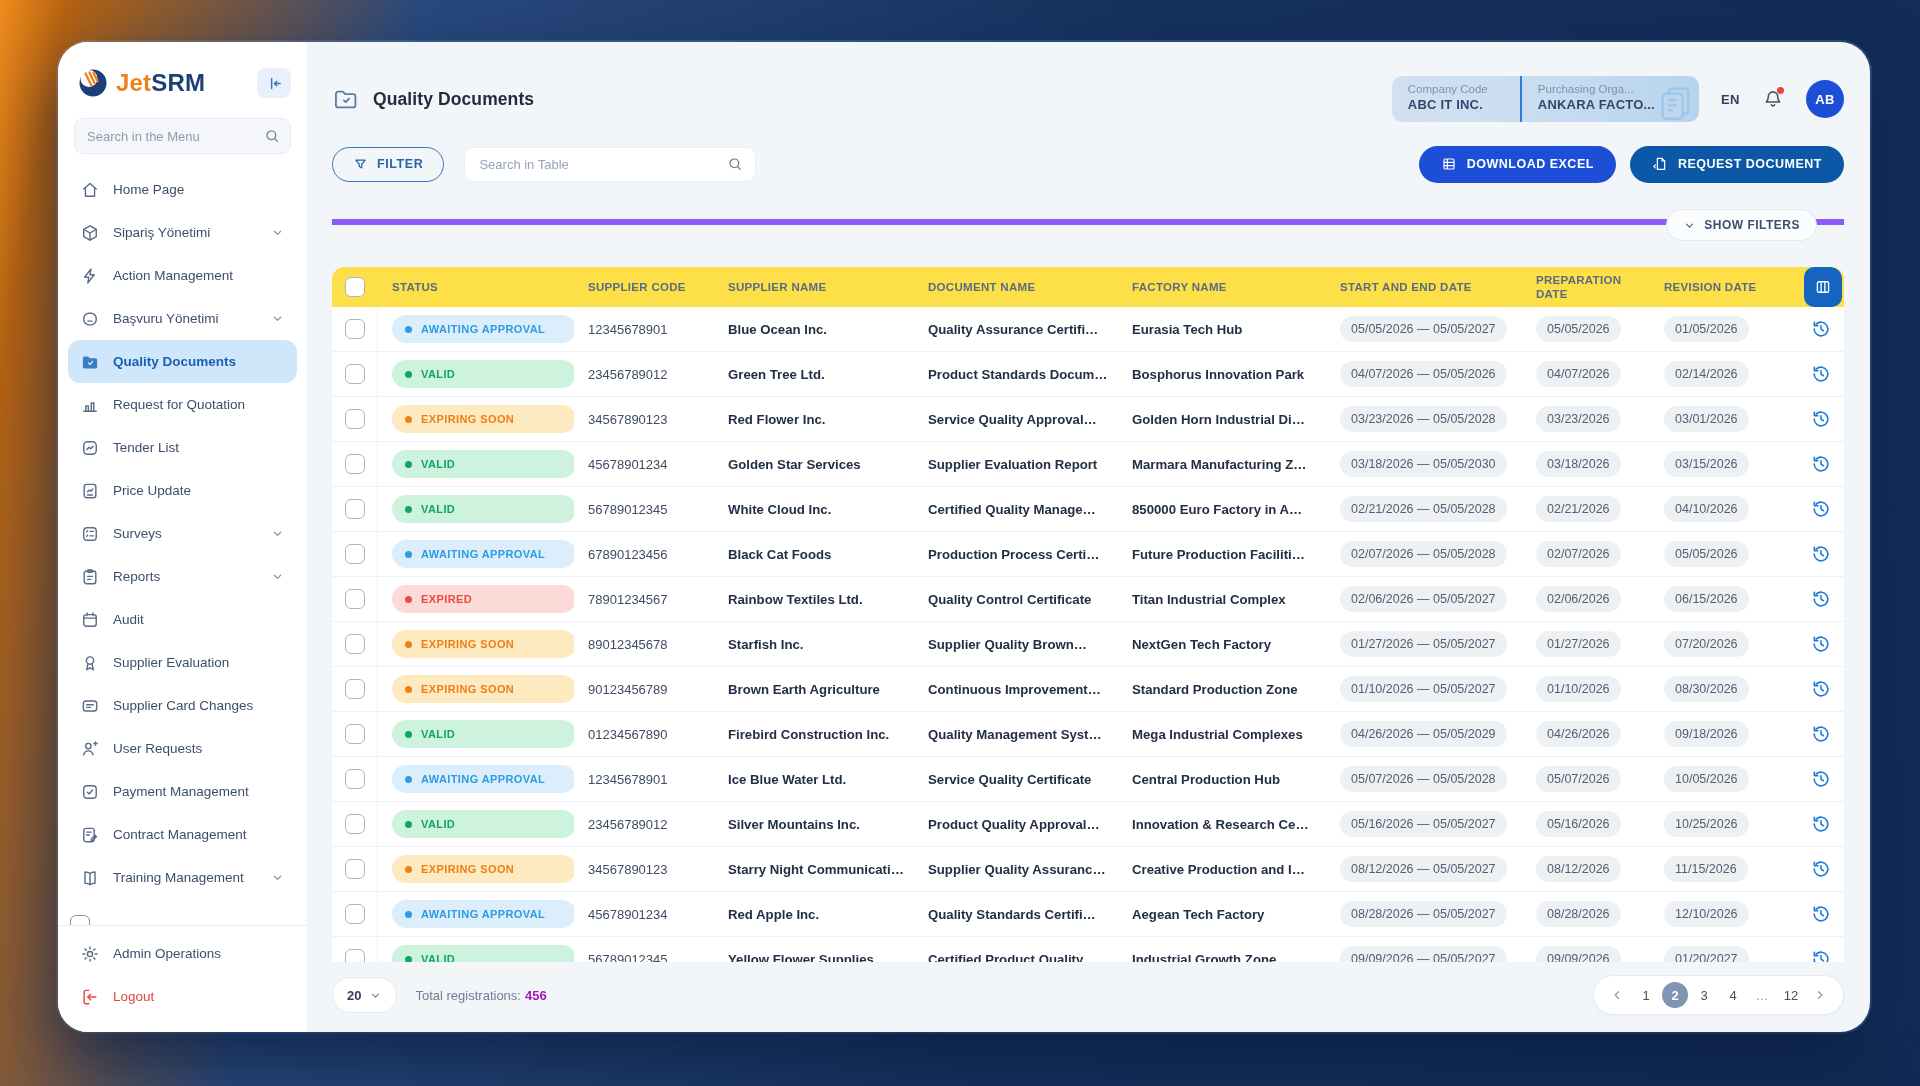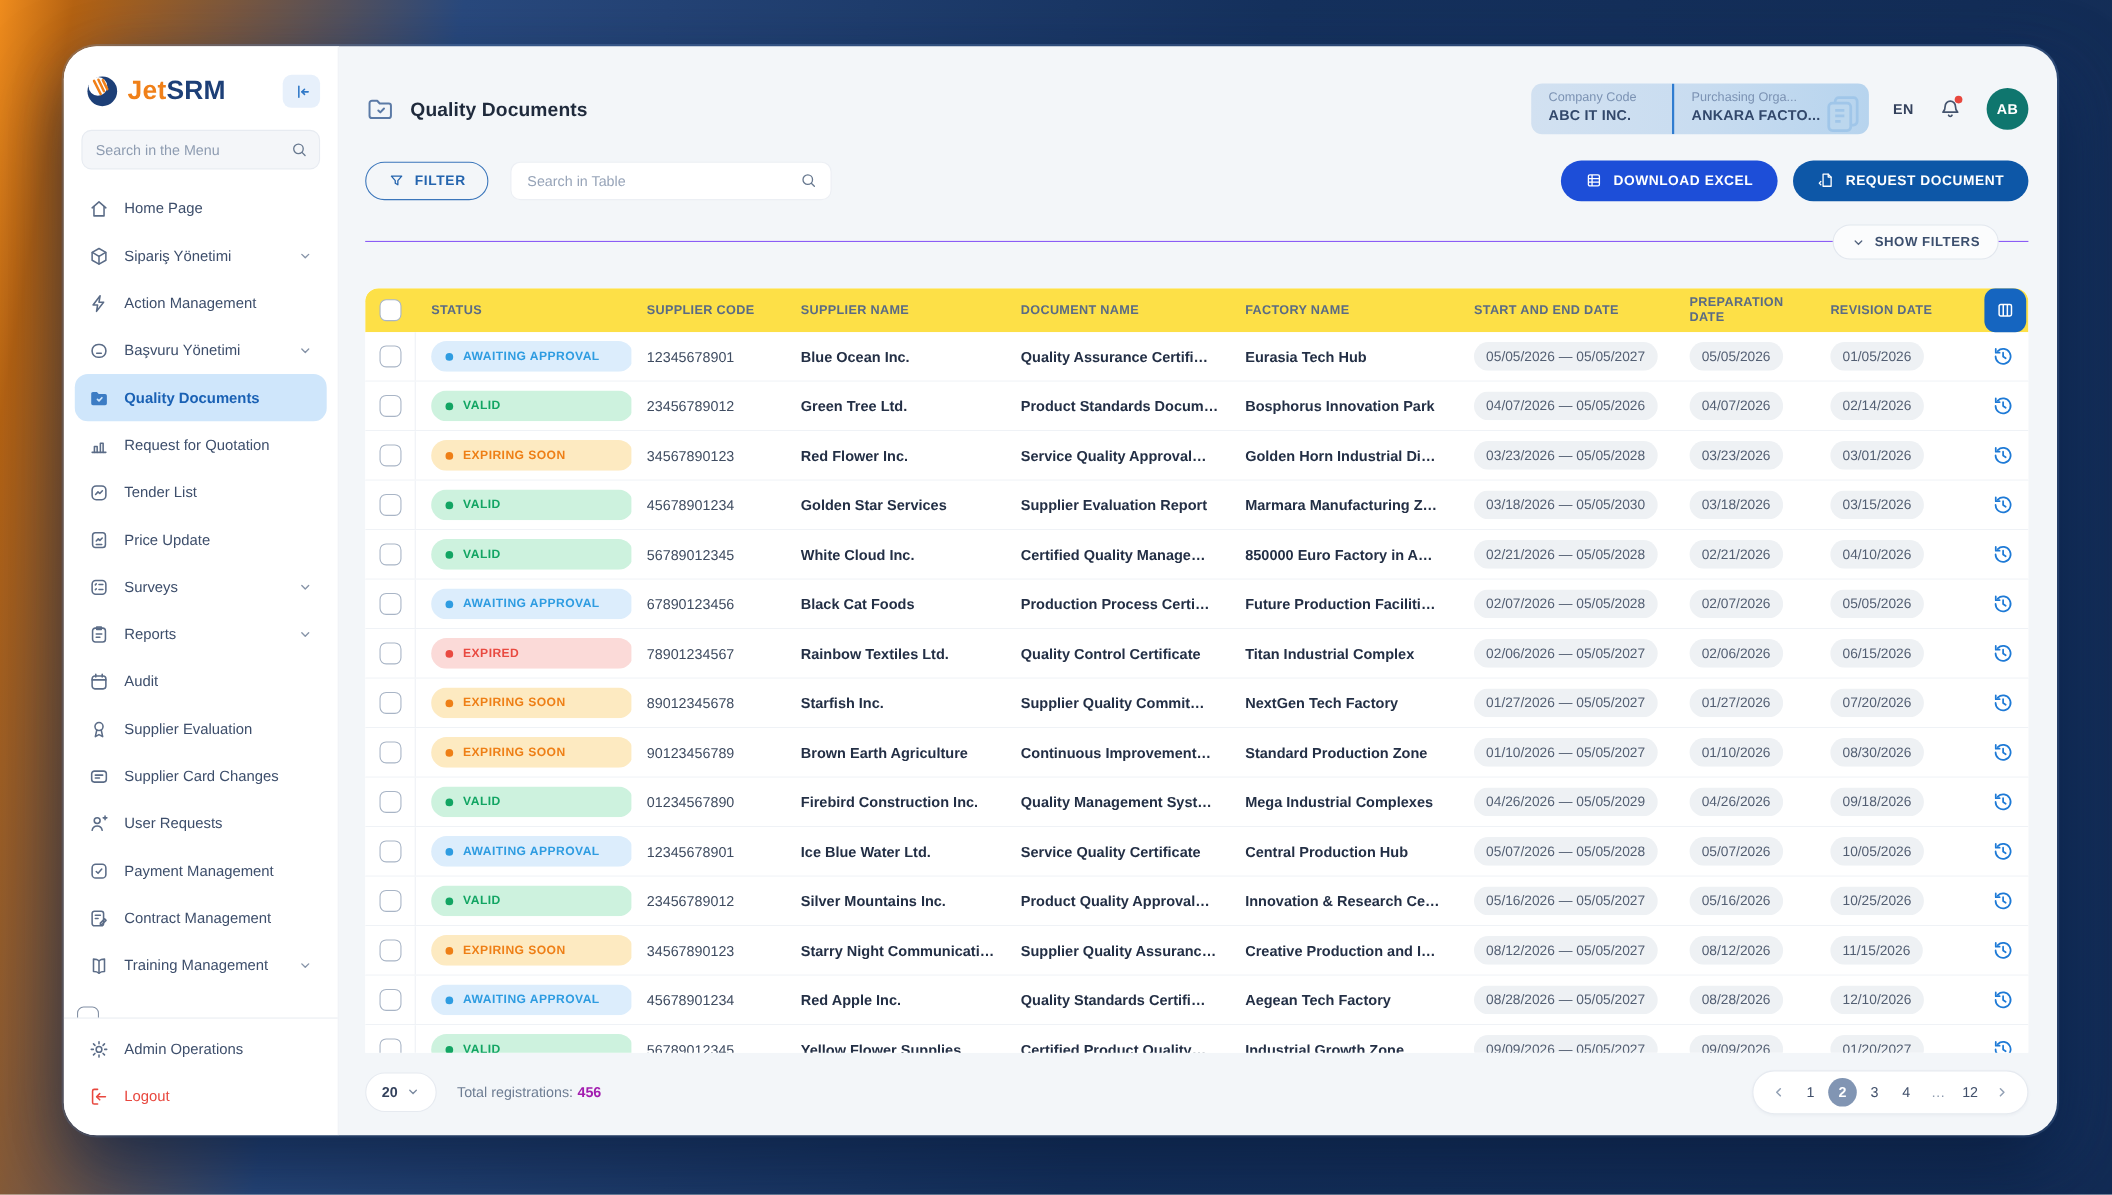--- a/index.html
+++ b/index.html
@@ -58,41 +58,41 @@
   .cb-part { padding:7px 16px 0 16px; min-width:128px; }
   .cb-part.right { border-left:2px solid #2f7cd0; padding-right:44px; }
   .cb-label { font-size:11.5px; color:#7b92b3; }
   .cb-value { font-size:13px; font-weight:700; color:#32486b; margin-top:2px; letter-spacing:.2px; }
   .cb-watermark { position:absolute; right:4px; top:6px; width:40px; height:40px; color:#9cc4e8; opacity:.85; }
   .cb-watermark svg { width:40px; height:40px; }
   .lang { font-size:13px; font-weight:600; color:#33415c; cursor:pointer; letter-spacing:.5px;text-align:right; }
   .bell-wrap { position:relative; width:22px; height:22px; color:#44546e; cursor:pointer; }
   .bell-wrap svg { width:22px; height:22px; }
   .bell-dot { position:absolute; right:0; top:-1px; width:7px; height:7px; border-radius:50%; background:#e8473e; }
-  .avatar { width:38px; height:38px; border-radius:50%; background:#0f766e; color:#fff; font-size:13px;
+  .avatar { width:38px; height:38px; border-radius:50%; background:#1d4ed8; color:#fff; font-size:13px;
     font-weight:700; display:flex; align-items:center; justify-content:center; cursor:pointer; letter-spacing:.3px; }
 
   .toolbar { height:36px; margin:0 26px 0 24px; display:flex; align-items:center; justify-content:space-between; }
   .toolbar-left { display:flex; align-items:center; gap:20px; }
   .btn-filter { height:35px; padding:0 20px; border-radius:18px; border:1.6px solid #3b76bb; background:transparent;
     color:#2464ae; font-size:12.5px; font-weight:700; letter-spacing:.6px; display:flex; align-items:center; gap:9px; cursor:pointer; font-family:inherit; }
   .btn-filter svg { width:15px; height:15px; }
   .table-search { width:292px; height:35px; background:#fff; border:1px solid #eceff4; border-radius:9px;
     display:flex; align-items:center; padding:0 12px 0 14px; }
   .table-search input { flex:1; border:none; outline:none; font-size:13px; color:#41506b; background:transparent; font-family:inherit; }
   .table-search input::placeholder { color:#97a4b8; }
   .table-search svg { width:16px; height:16px; color:#67788f; }
   .toolbar-right { display:flex; align-items:center; gap:14px; }
   .btn-solid { height:37px; border-radius:19px; border:none; color:#fff; font-size:12.5px; font-weight:700;
     letter-spacing:.5px; display:flex; align-items:center; gap:10px; padding:0 22px; cursor:pointer; font-family:inherit; }
   .btn-excel { background:#1d4ed8; }
   .btn-request { background:#0d57a7; }
   .btn-solid svg { width:16px; height:16px; }
 
-  .filters-divider { margin:37px 26px 0 24px; border-top:1px solid #8b5cf6; position:relative; }
+  .filters-divider { margin:37px 26px 0 24px; border-top:6px solid #8b5cf6; position:relative; }
   .show-filters { position:absolute; right:27px; top:-16px; height:32px; padding:0 16px; border-radius:16px;
     background:#fbfcfd; border:1px solid #e2e7ee; display:flex; align-items:center; gap:8px; cursor:pointer;
     font-size:12px; font-weight:700; letter-spacing:.5px; color:#3c4f6e; }
   .show-filters svg { width:13px; height:13px; color:#55657f; }
 
   
   .table-area { margin:42px 26px 0 24px; height:695px; background:#fff; border-radius:12px 12px 0 0; overflow:hidden; }
   .tgrid { display:grid; grid-template-columns:46px 196px 140px 200px 204px 208px 196px 128px 148px 1fr; align-items:center; }
   .thead { background:#fde047; height:40px; border-radius:12px 12px 0 0; }
   .th { font-size:11.5px; font-weight:700; color:#5a6b84; letter-spacing:.3px; padding-left:14px; line-height:1.25; text-transform:uppercase; }
@@ -713,21 +713,21 @@
               <span class="checkbox"></span>
             </div>
     <div class="td">
               <span class="status-badge" style="background: rgb(253, 234, 193); color: rgb(238, 127, 22);">
                 <span class="status-dot" style="background: rgb(238, 127, 22);"></span>
                 <span class="st-label">EXPIRING SOON</span>
               </span>
             </div>
     <div class="td c-code">89012345678</div>
     <div class="td name c-supplier">Starfish Inc.</div>
-    <div class="td name c-document">Supplier Quality Commit…</div>
+    <div class="td name c-document">Supplier Quality Brown…</div>
     <div class="td name c-factory">NextGen Tech Factory</div>
     <div class="td"><span class="pill c-period">01/27/2026 — 05/05/2027</span></div>
     <div class="td"><span class="pill c-prepared">01/27/2026</span></div>
     <div class="td"><span class="pill c-revision">07/20/2026</span></div>
     <div class="td-history">
       <button class="history-btn">
         <svg viewBox="0 0 24 24" fill="none" stroke="currentColor" stroke-width="1.9" stroke-linecap="round" stroke-linejoin="round">
           <path d="M3.8 12a8.2 8.2 0 1 0 2.4-5.8"></path>
                   <path d="M4 3.8V8h4.2"></path>
                   <path d="M12 8v4.2l2.8 1.9"></path>

